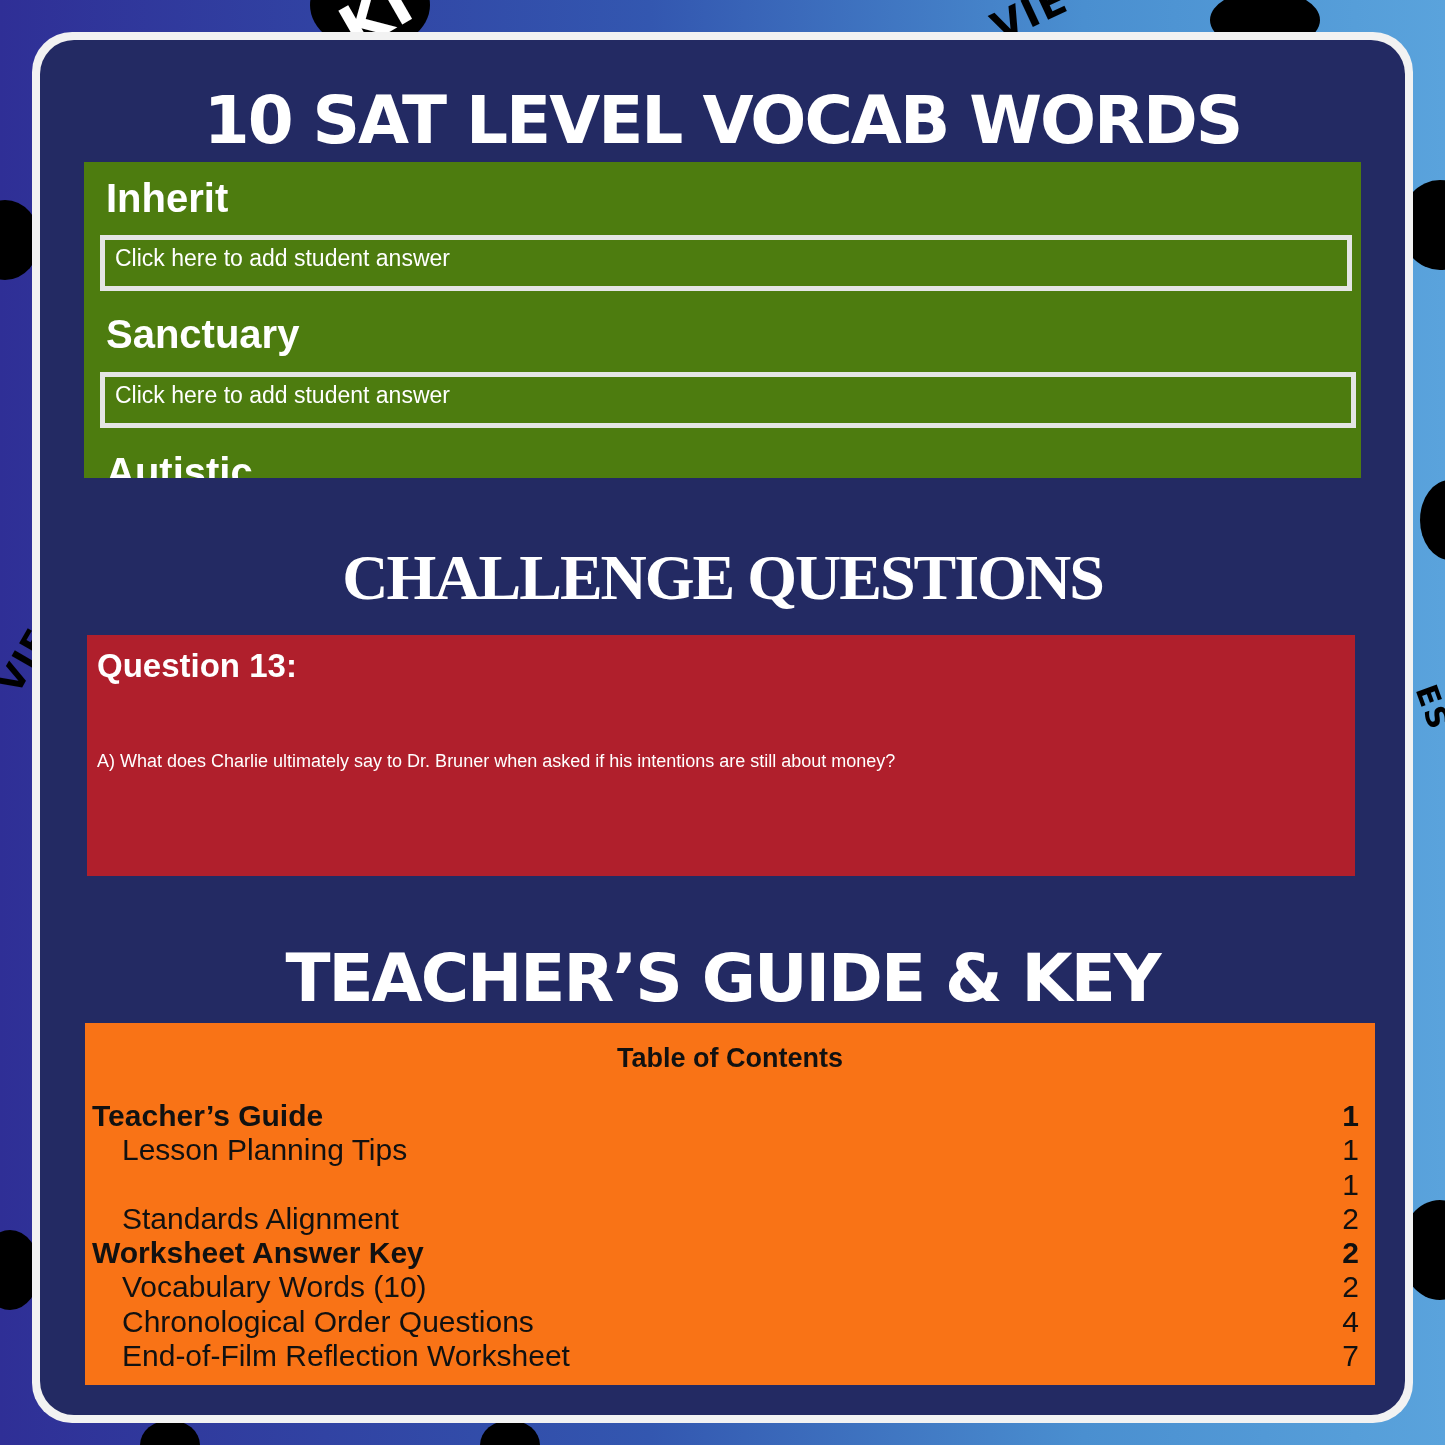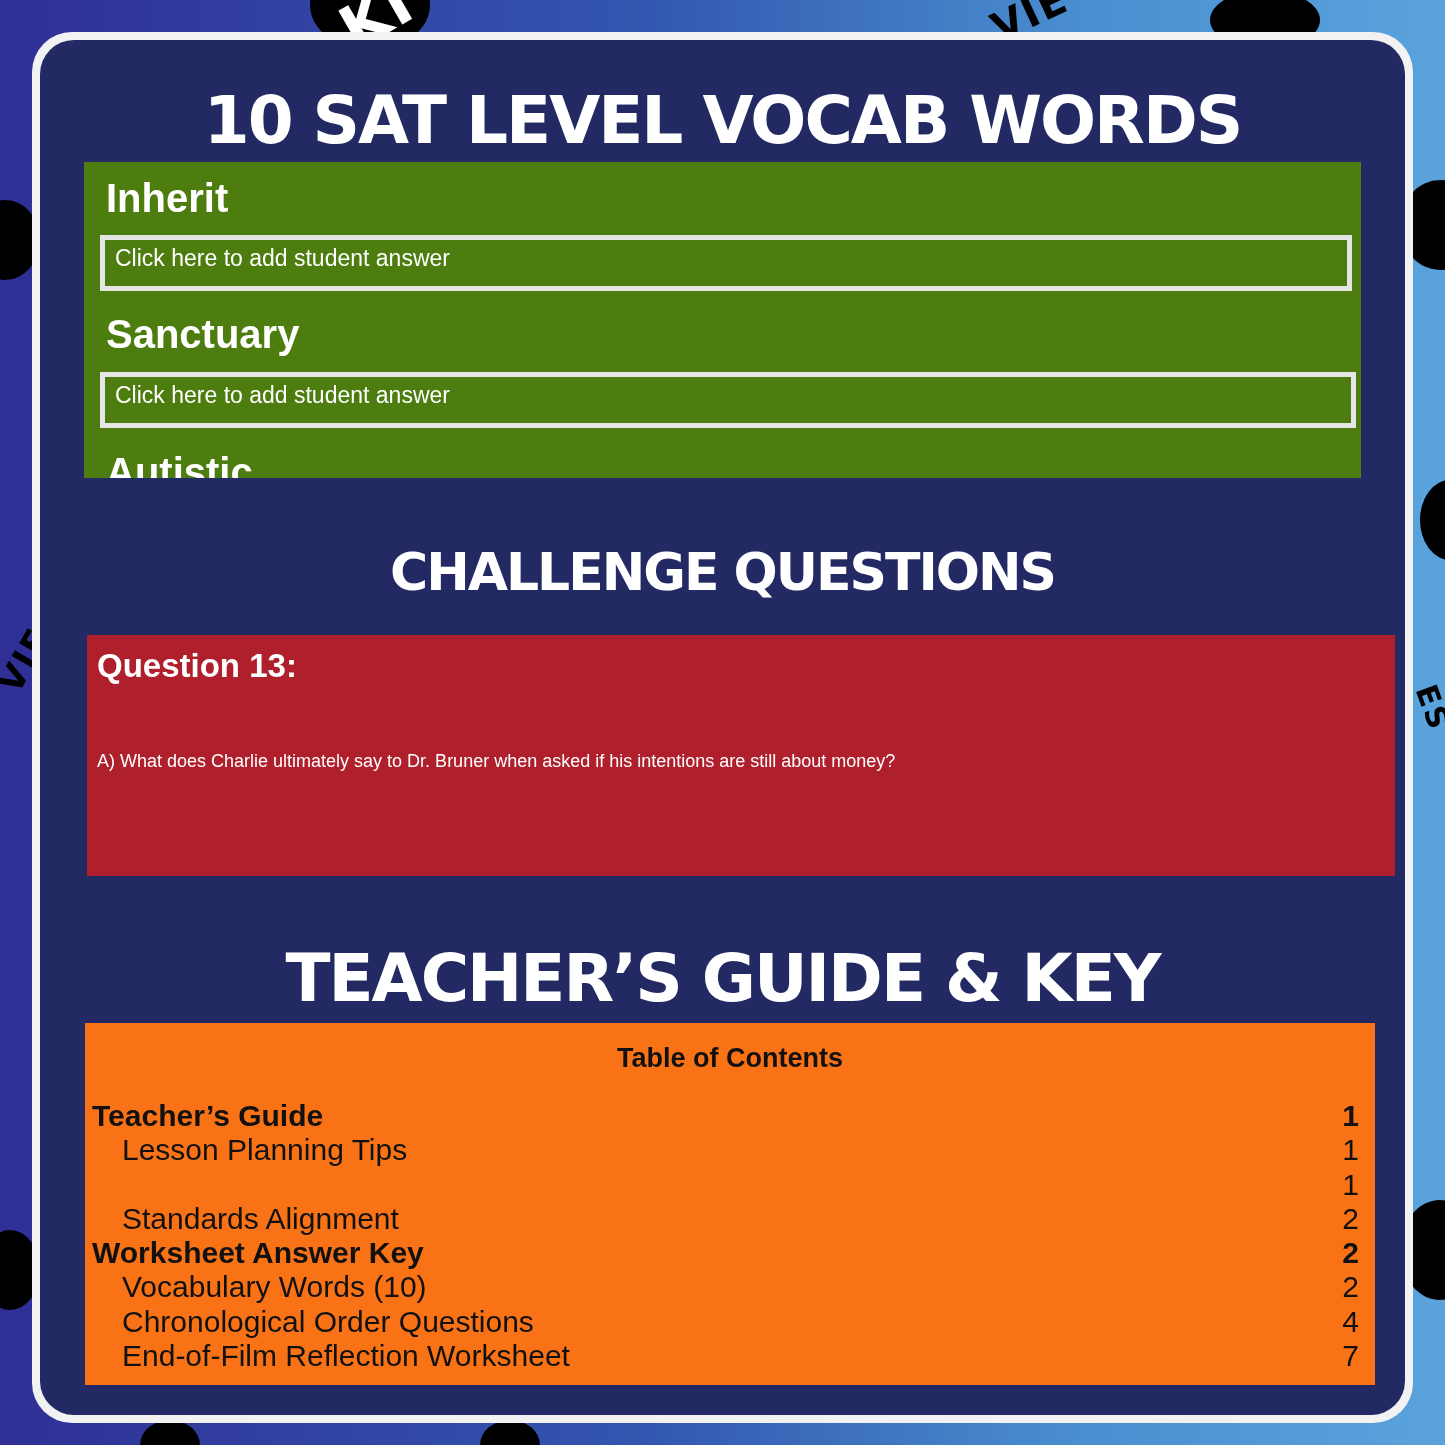--- a/index.html
+++ b/index.html
@@ -44,21 +44,21 @@
     position: absolute; left: 4px; height: 56px; border: 5px solid #e5e5e5;
     box-sizing: border-box; background: transparent; color: #fff;
     font-family: "Liberation Sans", sans-serif; font-size: 23px; padding: 5px 10px;
     cursor: text;
     margin-left: 12px;
   }
 
   
   .question-panel {
     position: absolute; left: 47px; top: 595px; width: 1268px; height: 241px;
-    background: #b01f2c; color: #fff; font-family: "Liberation Sans", sans-serif; padding-left: 40px;
+    background: #b01f2c; color: #fff; font-family: "Liberation Sans", sans-serif;
   }
   .question-title {
     position: absolute; left: 10px; top: 12px; font-size: 33px; font-weight: bold;
   }
   .question-body {
     position: absolute; left: 10px; top: 108px; right: 14px; font-size: 18px; line-height: 36px;
   }
 
   
   .toc-panel {
@@ -105,21 +105,21 @@
     <div class="vocab-panel">
       <div class="vocab-word" style="top:16px;">Inherit</div>
       <div class="answer-box" style="top:73px;width:1252px;">Click here to add student answer</div>
 
       <div class="vocab-word" style="top:152px;">Sanctuary</div>
       <div class="answer-box" style="top:210px;width:1256px;">Click here to add student answer</div>
 
       <div class="vocab-word" style="top:290px;">Autistic</div>
     </div>
 
-    <div class="section-heading" style="top:506px;font-size:52px;">CHALLENGE QUESTIONS</div>
+    <div class="section-heading" style="top:506px;font-size:64px;font-family:Liberation Serif, serif;">CHALLENGE QUESTIONS</div>
 
     <div class="question-panel">
       <div class="question-title">Question 13:</div>
       <div class="question-body">
         <div>A) What does Charlie ultimately say to Dr. Bruner when asked if his intentions are still about money?</div>
       </div>
     </div>
 
     <div class="section-heading" style="top:906px;font-size:66px;">TEACHER’S GUIDE &amp; KEY</div>
 

